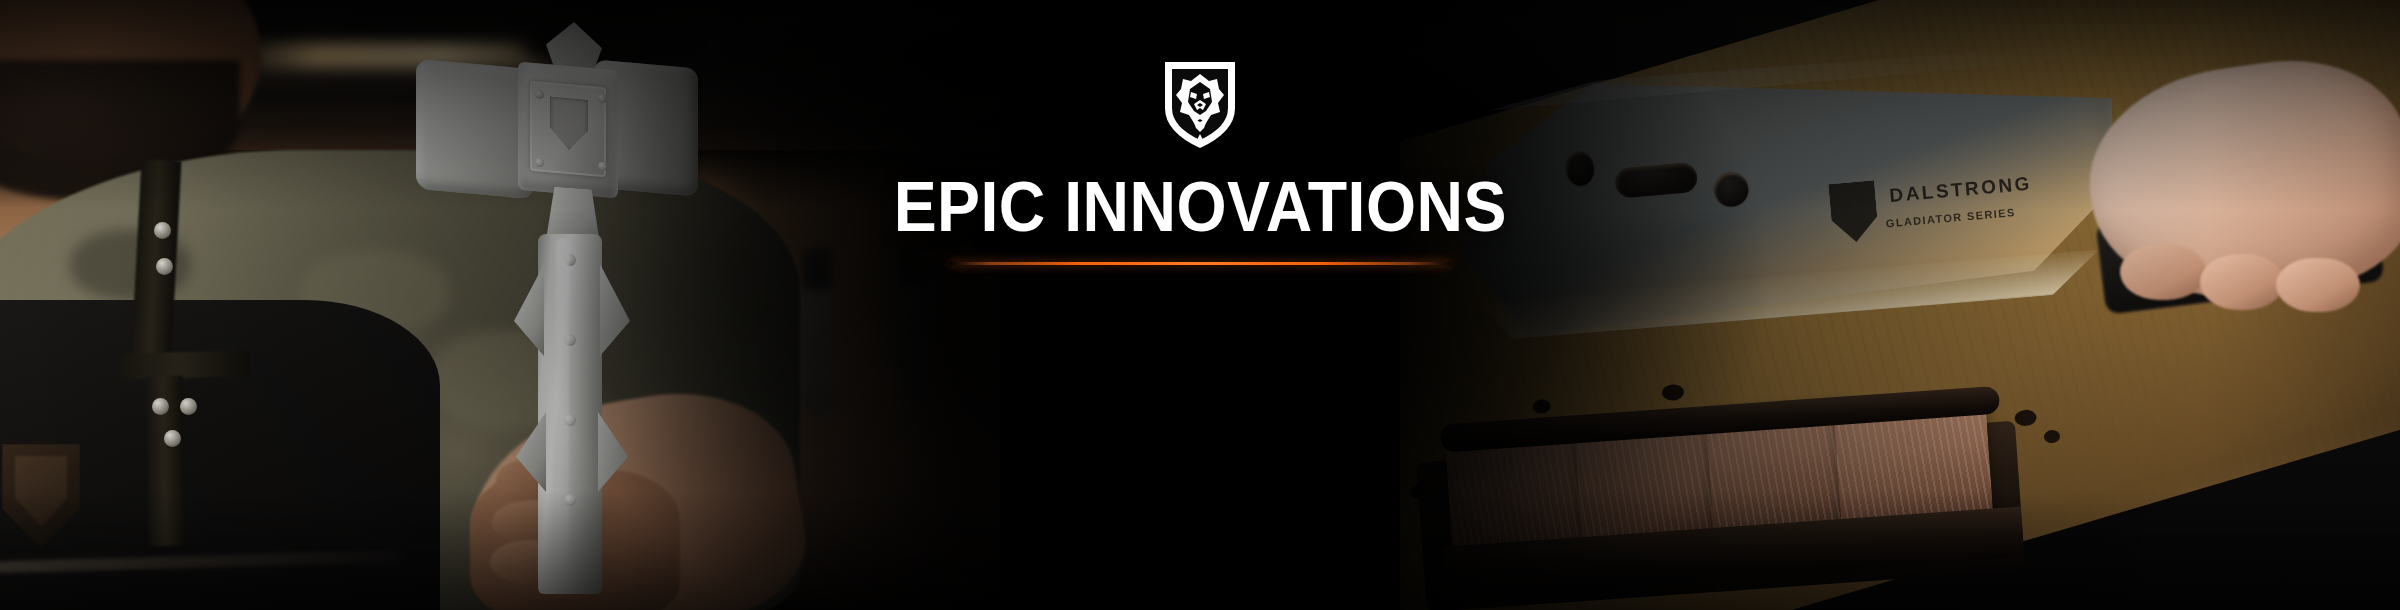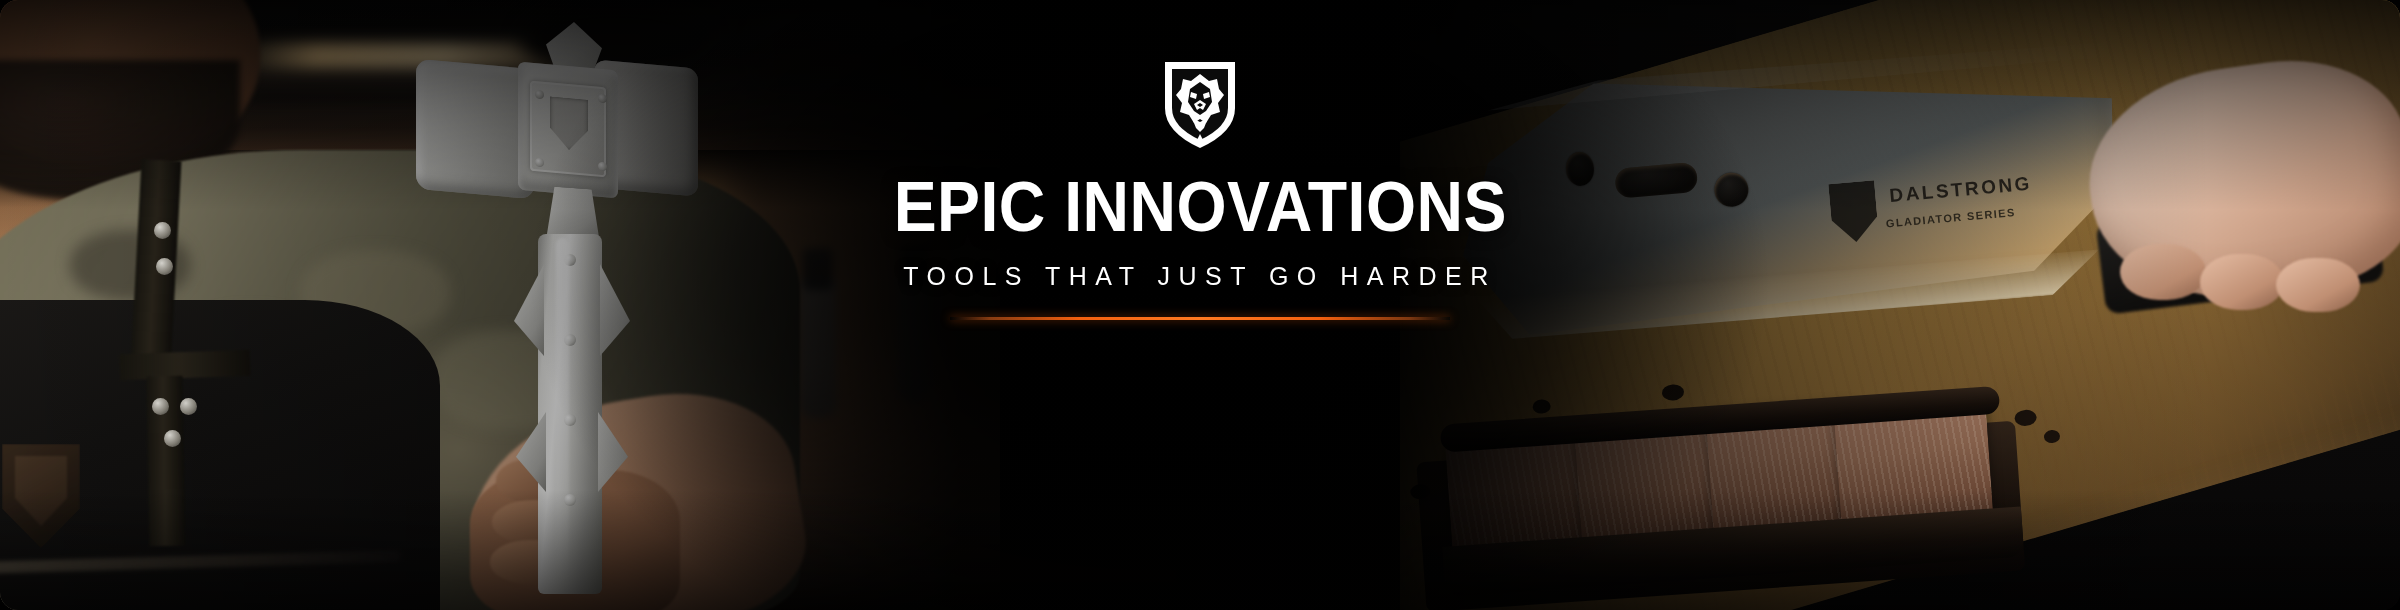--- a/index.html
+++ b/index.html
@@ -3,21 +3,20 @@
 <meta charset="utf-8">
 <style>
   html,body{margin:0;padding:0;background:#000;}
   body{font-family:"Liberation Sans",sans-serif;}
 
   .banner{
     position:relative;
     width:2400px;height:610px;
     overflow:hidden;
     background:#050403;
-    border-radius:18px;
   }
 
   
   .left-photo{
     position:absolute;left:0;top:0;width:1000px;height:610px;
     overflow:hidden;
   }
   .lp-wall{
     position:absolute;inset:0;
     background:
@@ -501,17 +500,16 @@
 
         <path d="M38 42 L44 46 L41 52 L38 50 L35 52 L32 46 Z" fill="#ffffff"></path>
         <path d="M38 45 L41 47 L38 49 L35 47 Z" fill="#0b0b0b"></path>
 
         <path d="M30 60 L38 64 L46 60 L42 70 L38 74 L34 70 Z" fill="#ffffff"></path>
         <path d="M38 76 L41 82 L38 86 L35 82 Z" fill="#ffffff"></path>
       </svg>
     </div>
 
     <h1 class="title">EPIC INNOVATIONS</h1>
-    <div class="subtitle">TOOLS THAT JUST GO HARDER</div>
     <div class="divider"></div>
   </div>
 
 </div>
 
 </body></html>

